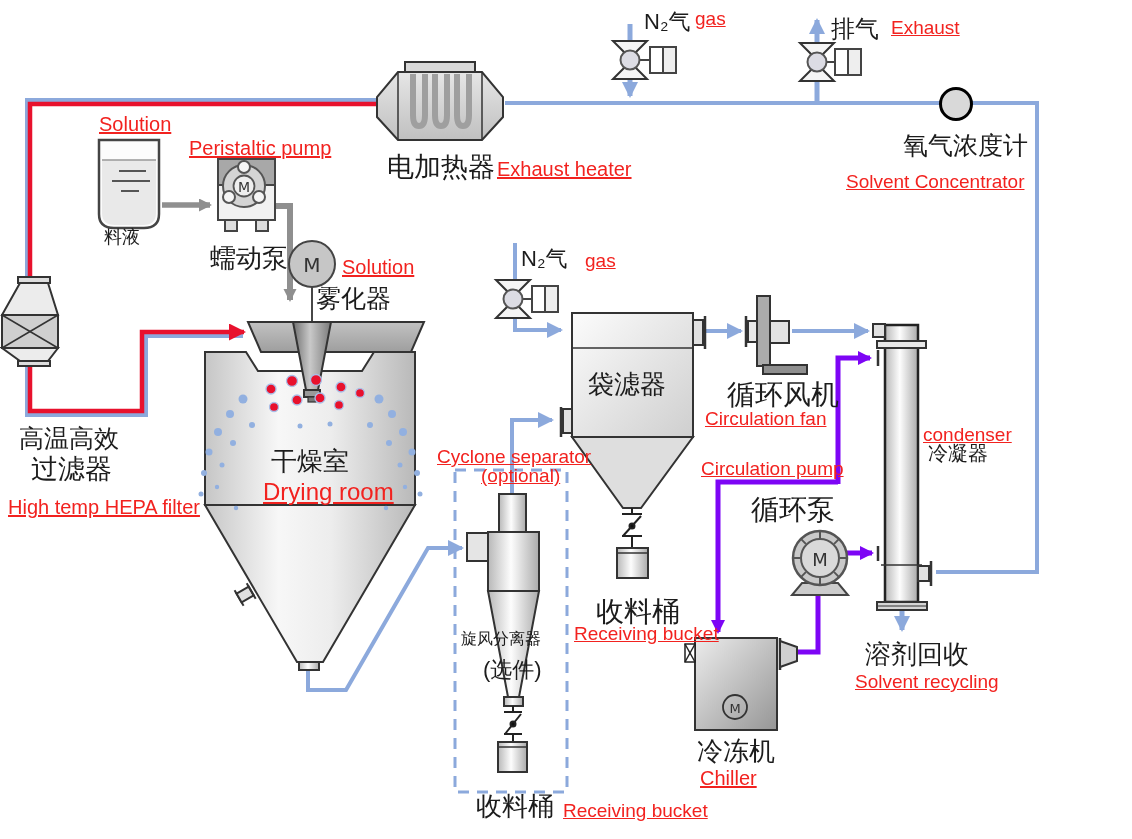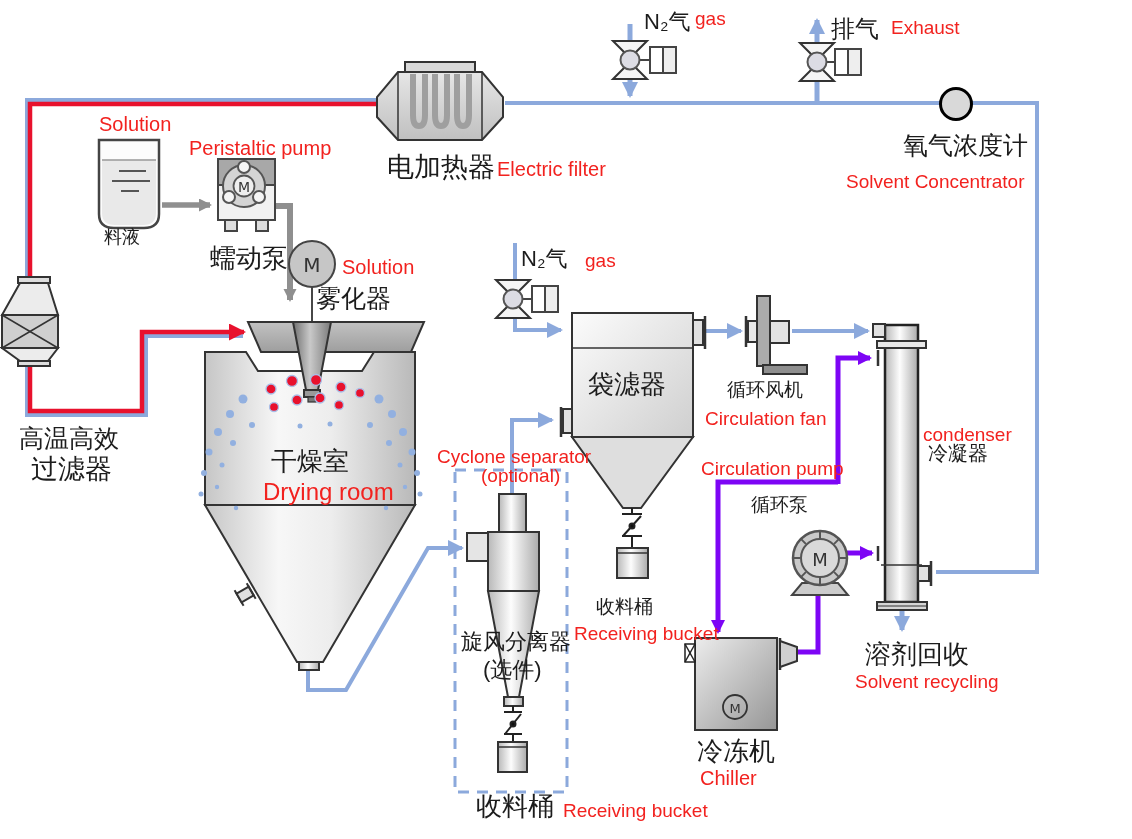--- a/index.html
+++ b/index.html
@@ -1,22 +1,22 @@
 <!DOCTYPE html>
 <html style="--pipe-blue: #8ca9dc; --pipe-red: #e8112d; --pipe-purple: #7d05f5; --pipe-gray: #8f8f8f; --label-red: #f2221f; --label-black: #1c1c1c;"><head>
 <meta charset="utf-8">
 <title>Diagram</title>
 <style>
   html,body{margin:0;padding:0;background:#fff;}
   .canvas{position:relative;width:1132px;height:839px;background:#fff;overflow:hidden;
           font-family:"Liberation Sans","DejaVu Sans",sans-serif;}
   .canvas svg{position:absolute;left:0;top:0;}
   .lbl{position:absolute;white-space:nowrap;line-height:1.12;}
-  .en{color:var(--label-red,#f2221f);font-size:19px;}
-  .zh{color:var(--label-black,#1c1c1c);font-size:19px;}
+  .en{color:var(--label-red,#f2221f);font-size:19px;text-decoration:underline;}
+  .zh{color:var(--label-black,#1c1c1c);font-size:28px;}
   .pb{stroke:var(--pipe-blue,#8ca9dc);fill:none;stroke-width:4;}
   .pb5{stroke-width:5;}
   .pr{stroke:var(--pipe-red,#e8112d);fill:none;stroke-width:4.5;}
   .pp{stroke:var(--pipe-purple,#7d05f5);fill:none;stroke-width:5;}
   .pg{stroke:var(--pipe-gray,#8f8f8f);fill:none;stroke-width:5.5;}
   .fb{fill:var(--pipe-blue,#8ca9dc);}
   .fr{fill:var(--pipe-red,#e8112d);}
   .fp{fill:var(--pipe-purple,#7d05f5);}
   .fg{fill:var(--pipe-gray,#8f8f8f);}
   .eq{stroke:#333;stroke-width:2;}
@@ -322,37 +322,38 @@
   <circle cx="956" cy="104" r="15.5" fill="#d9d9d9" stroke="#000" stroke-width="3"></circle>
 </svg>
 
 <div class="lbl en" style="left:99px;top:113px;font-size:20px">Solution</div>
 <div class="lbl zh" style="left:104px;top:227px;font-size:18px">料液</div>
 <div class="lbl en" style="left:189px;top:137px;font-size:20px">Peristaltic pump</div>
 <div class="lbl zh" style="left:210px;top:244px;font-size:26px">蠕动泵</div>
 <div class="lbl en" style="left:342px;top:256px;font-size:20px">Solution</div>
 <div class="lbl zh" style="left:316px;top:284px;font-size:25px">雾化器</div>
 <div class="lbl zh" style="left:387px;top:152px;font-size:27px">电加热器</div>
-<div class="lbl en" style="left:497px;top:158px;font-size:20px">Electric filter</div>
+<div class="lbl en" style="left:497px;top:158px;font-size:20px">Exhaust heater</div>
 <div class="lbl zh" style="left:644px;top:10px;font-size:22px">N₂气</div>
 <div class="lbl en" style="left:695px;top:8px;font-size:19px">gas</div>
 <div class="lbl zh" style="left:831px;top:16px;font-size:24px">排气</div>
 <div class="lbl en" style="left:891px;top:17px">Exhaust</div>
 <div class="lbl zh" style="left:903px;top:131px;font-size:25px">氧气浓度计</div>
 <div class="lbl en" style="left:846px;top:171px">Solvent Concentrator</div>
 <div class="lbl zh" style="left:19px;top:424px;font-size:25px">高温高效</div>
 <div class="lbl zh" style="left:31px;top:454px;font-size:27px">过滤器</div>
+<div class="lbl en" style="left:8px;top:496px;font-size:20px">High temp HEPA filter</div>
 <div class="lbl zh" style="left:271px;top:447px;font-size:26px">干燥室</div>
 <div class="lbl en" style="left:263px;top:479px;font-size:24px">Drying room</div>
 <div class="lbl zh" style="left:521px;top:247px;font-size:22px">N₂气</div>
 <div class="lbl en" style="left:585px;top:250px">gas</div>
 <div class="lbl zh" style="left:588px;top:370px;font-size:26px">袋滤器</div>
 <div class="lbl en" style="left:437px;top:446px">Cyclone separator</div>
 <div class="lbl en" style="left:481px;top:465px">(optional)</div>
-<div class="lbl zh" style="left:461px;top:630px;font-size:22px">旋风分离器</div>
+<div class="lbl zh" style="left:461px;top:630px;font-size:16px">旋风分离器</div>
 <div class="lbl zh" style="left:483px;top:658px;font-size:22px">(选件)</div>
 <div class="lbl zh" style="left:596px;top:596px">收料桶</div>
 <div class="lbl en" style="left:574px;top:623px">Receiving bucket</div>
 <div class="lbl zh" style="left:727px;top:379px">循环风机</div>
 <div class="lbl en" style="left:705px;top:408px">Circulation fan</div>
 <div class="lbl en" style="left:701px;top:458px">Circulation pump</div>
 <div class="lbl zh" style="left:751px;top:494px">循环泵</div>
 <div class="lbl en" style="left:923px;top:424px">condenser</div>
 <div class="lbl zh" style="left:928px;top:442px;font-size:20px">冷凝器</div>
 <div class="lbl zh" style="left:865px;top:640px;font-size:26px">溶剂回收</div>

